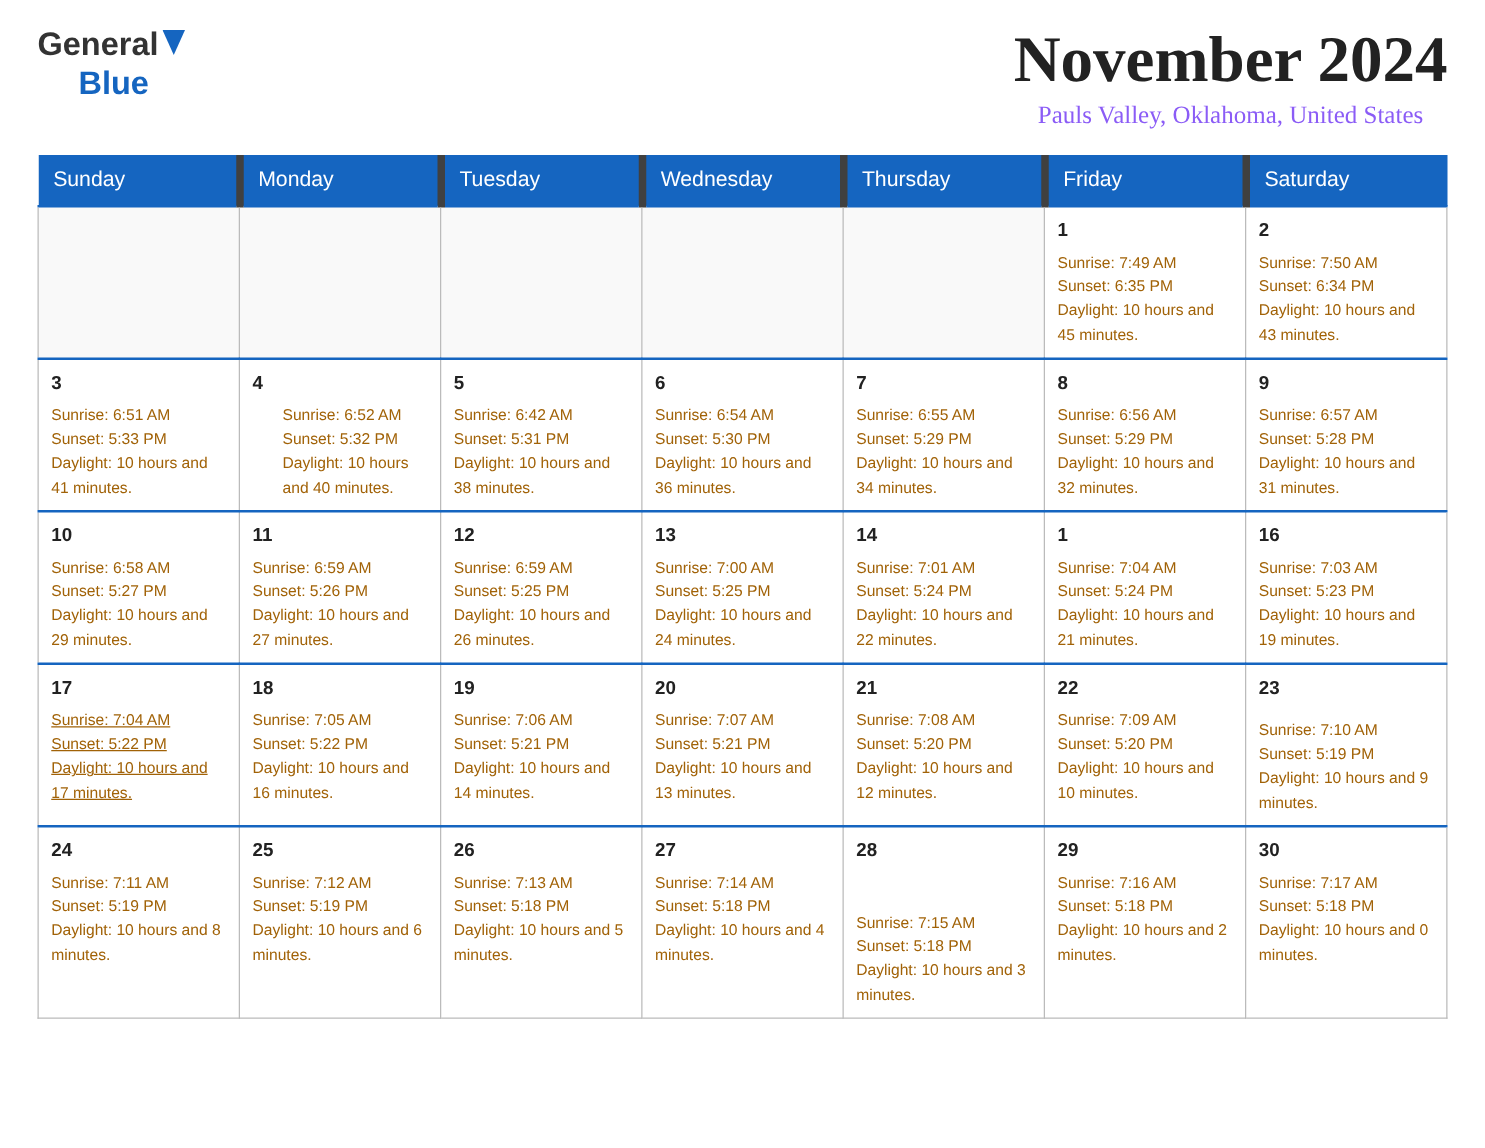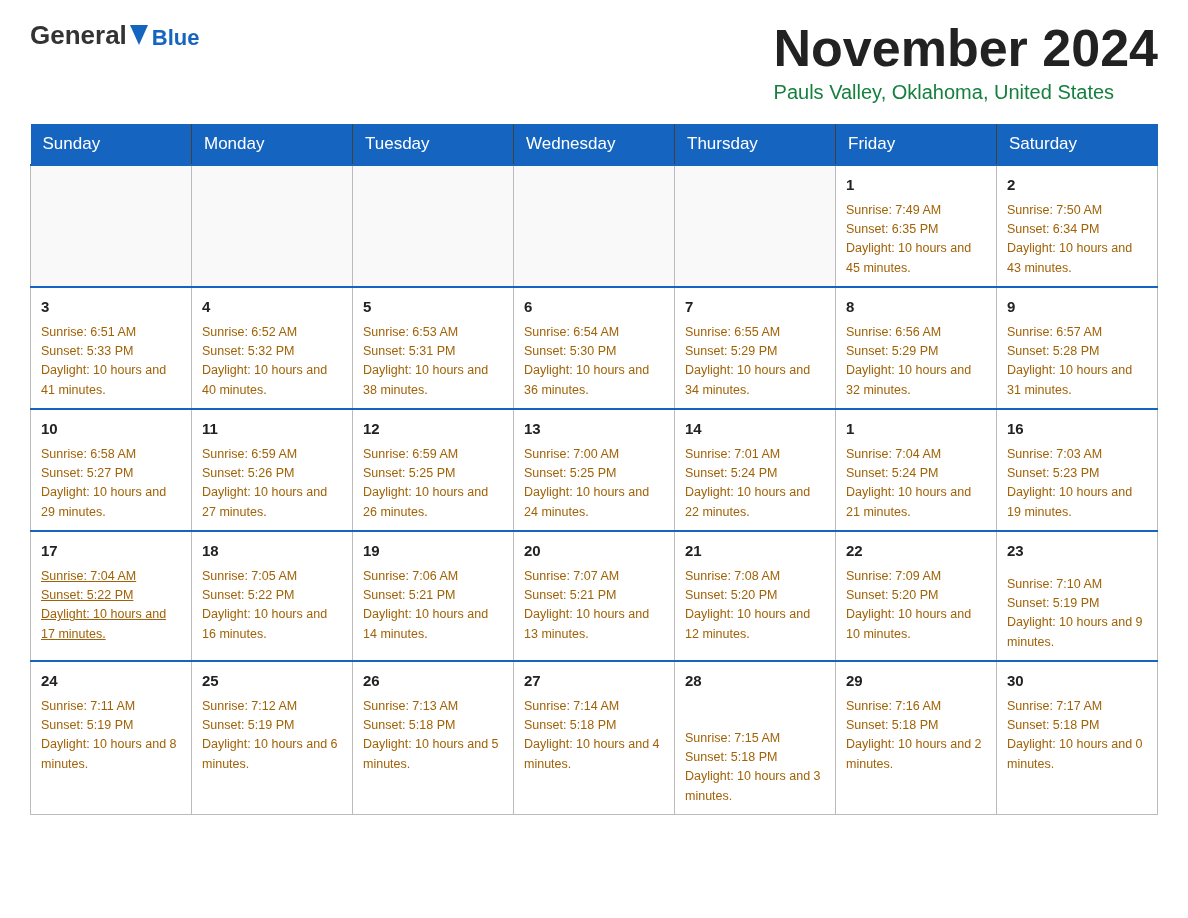--- a/index.html
+++ b/index.html
@@ -11,48 +11,50 @@
       min-height: 918px;
     }
     .header {
       display: flex;
       justify-content: space-between;
       align-items: flex-start;
       margin-bottom: 20px;
     }
     .logo {
       display: flex;
-      align-items: flex-end;
+      flex-direction: column;
+      align-items: center;
     }
     .title-section {
-      text-align: left;
+      text-align: center;
+      font-family: Liberation Serif, serif;
     }
     .month-title {
       font-size: 52px;
       font-weight: bold;
       color: #222;
       line-height: 1.1;
     }
     .location {
       font-size: 20px;
-      color: #15803d;
+      color: #8b5cf6;
       margin-top: 4px;
     }
     .calendar {
       width: 100%;
       border-collapse: collapse;
     }
     .calendar th {
       background-color: #1565c0;
       color: #fff;
       padding: 10px 12px;
       text-align: left;
       font-size: 17px;
       font-weight: normal;
-      border-right: 1px solid #404040;
+      border-right: 6px solid #404040;
     }
     .calendar th:last-child {
       border-right: none;
       margin-top: 17px;
     }
     .calendar td {
       vertical-align: top;
       padding: 8px 10px;
       border: 1px solid #bbb;
       width: calc(100% / 7);
@@ -90,21 +92,21 @@
   <div class="logo">
     <div style="display:flex;align-items:center;">
       <span style="font-size:26px;font-weight:bold;color:#333;font-family:Arial,sans-serif;">General</span>
       <span style="display:inline-block;margin-left:3px;margin-top:2px;">
         <svg width="18" height="20" viewBox="0 0 18 20">
             <polygon points="0,0 18,0 9,20" fill="#1565c0"></polygon>
           </svg>
       </span>
     </div>
     <div>
-      <span style="font-size:22px;font-weight:bold;color:#1565c0;font-family:Arial,sans-serif;margin-left:4px;">Blue</span>
+      <span style="font-size:26px;font-weight:bold;color:#1565c0;font-family:Arial,sans-serif;margin-left:4px;">Blue</span>
     </div>
   </div>
   <div class="title-section">
     <div class="month-title">November 2024</div>
     <div class="location">Pauls Valley, Oklahoma, United States</div>
   </div>
 </div>
 
 <table class="calendar">
   <thead>
@@ -140,27 +142,27 @@
       </tr>
       <tr>
         <td>
           <span class="day-number">3</span>
           <div class="day-info" style="white-space: pre-line;">Sunrise: 6:51 AM
 Sunset: 5:33 PM
 Daylight: 10 hours and 41 minutes.</div>
         </td>
         <td>
           <span class="day-number">4</span>
-          <div class="day-info" style="white-space: pre-line;">Sunrise: 6:52 AM
+          <div class="day-info" style="white-space: pre-line; margin-left: 24px;">Sunrise: 6:52 AM
 Sunset: 5:32 PM
 Daylight: 10 hours and 40 minutes.</div>
         </td>
         <td>
           <span class="day-number">5</span>
-          <div class="day-info" style="white-space: pre-line;">Sunrise: 6:53 AM
+          <div class="day-info" style="white-space: pre-line;">Sunrise: 6:42 AM
 Sunset: 5:31 PM
 Daylight: 10 hours and 38 minutes.</div>
         </td>
         <td>
           <span class="day-number">6</span>
           <div class="day-info" style="white-space: pre-line;">Sunrise: 6:54 AM
 Sunset: 5:30 PM
 Daylight: 10 hours and 36 minutes.</div>
         </td>
         <td>

